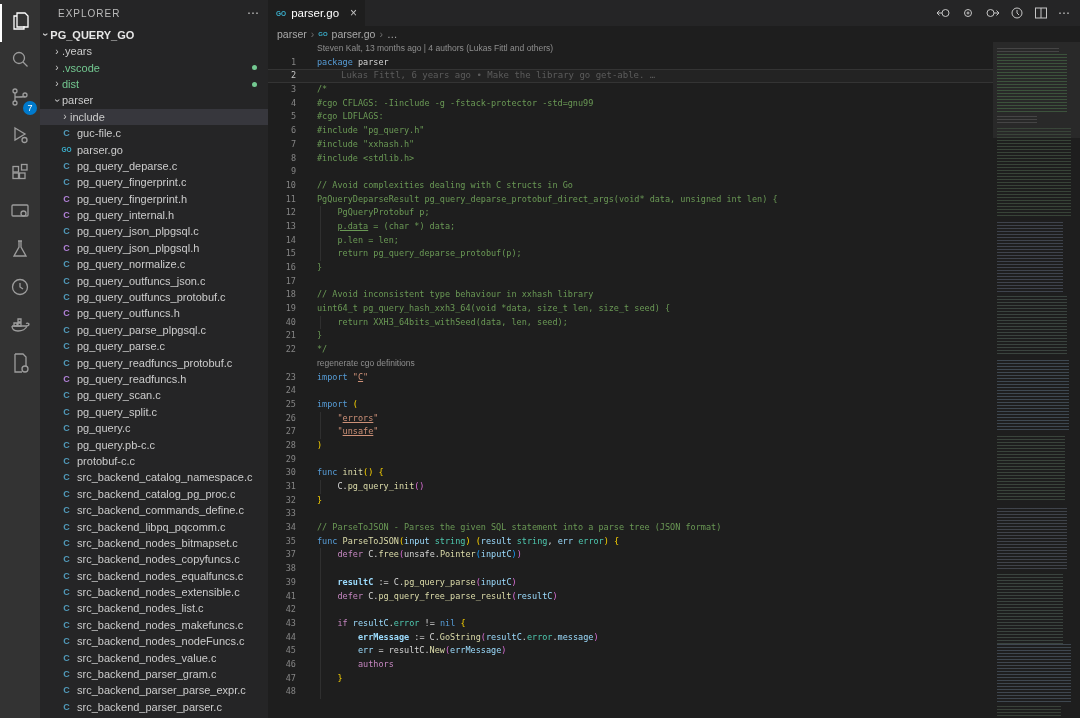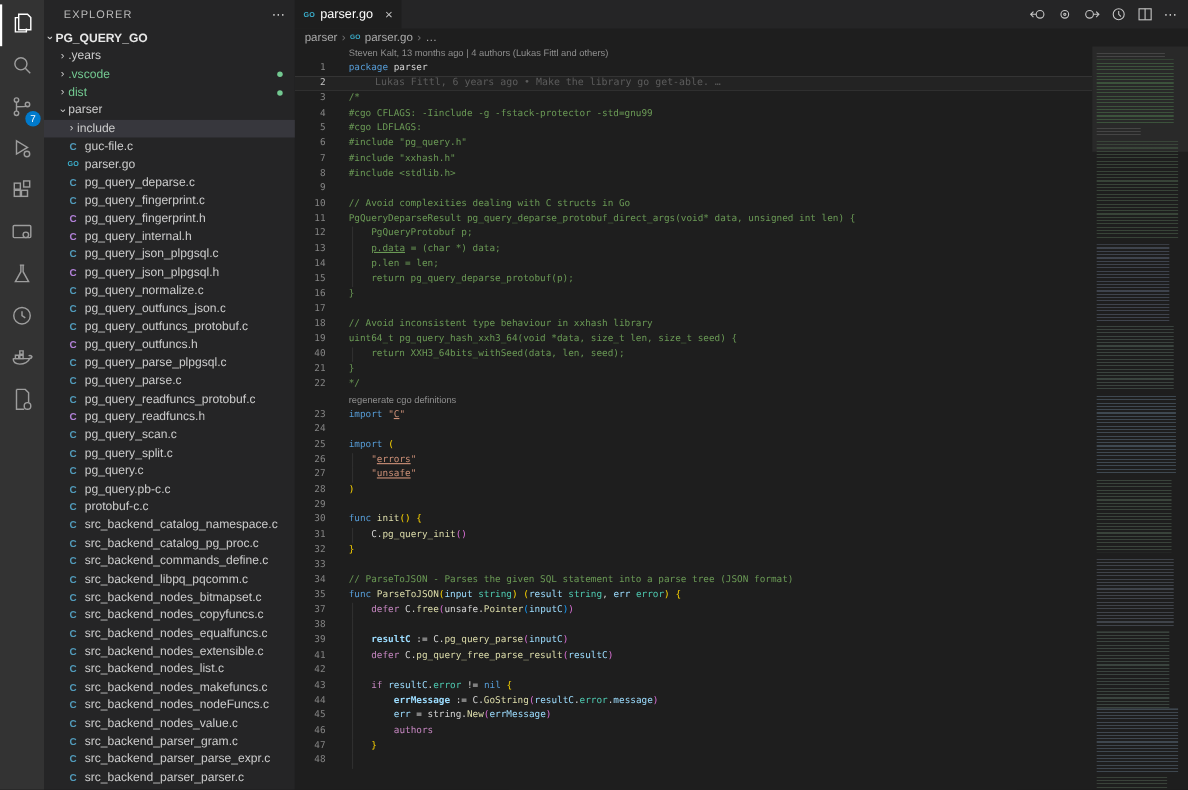--- a/index.html
+++ b/index.html
@@ -414,21 +414,21 @@
           <div class="code-line"><span class="ln">33</span></div>
           <div class="code-line"><span class="ln">34</span><span class="cm">// ParseToJSON - Parses the given SQL statement into a parse tree (JSON format)</span></div>
           <div class="code-line"><span class="ln">35</span><span class="kw">func</span><span class="pl"> </span><span class="fn">ParseToJSON</span><span class="b1">(</span><span class="va">input</span><span class="pl"> </span><span class="ty">string</span><span class="b1">)</span><span class="pl"> </span><span class="b1">(</span><span class="va">result</span><span class="pl"> </span><span class="ty">string</span><span class="pl">, </span><span class="va">err</span><span class="pl"> </span><span class="ty">error</span><span class="b1">)</span><span class="pl"> </span><span class="b1">{</span></div>
           <div class="code-line"><span class="ln">37</span><span class="guide"></span><span class="pl">    </span><span class="ct">defer</span><span class="pl"> C.</span><span class="fn">free</span><span class="b2">(</span><span class="pl">unsafe.</span><span class="fn">Pointer</span><span class="b3">(</span><span class="va">inputC</span><span class="b3">)</span><span class="b2">)</span></div>
           <div class="code-line"><span class="ln">38</span><span class="guide"></span></div>
           <div class="code-line"><span class="ln">39</span><span class="guide"></span><span class="pl">    </span><span class="vb">resultC</span><span class="pl"> := C.</span><span class="fn">pg_query_parse</span><span class="b2">(</span><span class="va">inputC</span><span class="b2">)</span></div>
           <div class="code-line"><span class="ln">41</span><span class="guide"></span><span class="pl">    </span><span class="ct">defer</span><span class="pl"> C.</span><span class="fn">pg_query_free_parse_result</span><span class="b2">(</span><span class="va">resultC</span><span class="b2">)</span></div>
           <div class="code-line"><span class="ln">42</span><span class="guide"></span></div>
           <div class="code-line"><span class="ln">43</span><span class="guide"></span><span class="pl">    </span><span class="ct">if</span><span class="pl"> </span><span class="va">resultC</span><span class="pl">.</span><span class="ty">error</span><span class="pl"> != </span><span class="kw">nil</span><span class="pl"> </span><span class="b1">{</span></div>
           <div class="code-line"><span class="ln">44</span><span class="guide"></span><span class="pl">        </span><span class="vb">errMessage</span><span class="pl"> := C.</span><span class="fn">GoString</span><span class="b2">(</span><span class="va">resultC</span><span class="pl">.</span><span class="ty">error</span><span class="pl">.</span><span class="va">message</span><span class="b2">)</span></div>
-          <div class="code-line"><span class="ln">45</span><span class="guide"></span><span class="pl">        </span><span class="va">err</span><span class="pl"> = string.</span><span class="fn">New</span><span class="b2">(</span><span class="va">errMessage</span><span class="b2">)</span></div>
+          <div class="code-line"><span class="ln">45</span><span class="guide"></span><span class="pl">        </span><span class="va">err</span><span class="pl"> = resultC.</span><span class="fn">New</span><span class="b2">(</span><span class="va">errMessage</span><span class="b2">)</span></div>
           <div class="code-line"><span class="ln">46</span><span class="guide"></span><span class="pl">        </span><span class="ct">authors</span></div>
           <div class="code-line"><span class="ln">47</span><span class="guide"></span><span class="pl">    </span><span class="b1">}</span></div>
           <div class="code-line"><span class="ln">48</span><span class="guide"></span></div>
         </div>
 
       <div class="minimap">
         <div class="slider"></div>
         <div id="miniblocks">
             <div class="mblock" style="top: 6px; height: 4px; width: 62px; background: repeating-linear-gradient(rgb(74, 74, 74) 0px, rgb(74, 74, 74) 1px, transparent 1px, transparent 3px); opacity: 0.85;"></div>
             <div class="mblock" style="top: 12px; height: 58px; width: 70px; background: repeating-linear-gradient(rgb(63, 90, 63) 0px, rgb(63, 90, 63) 1px, transparent 1px, transparent 3px); opacity: 0.85;"></div>

